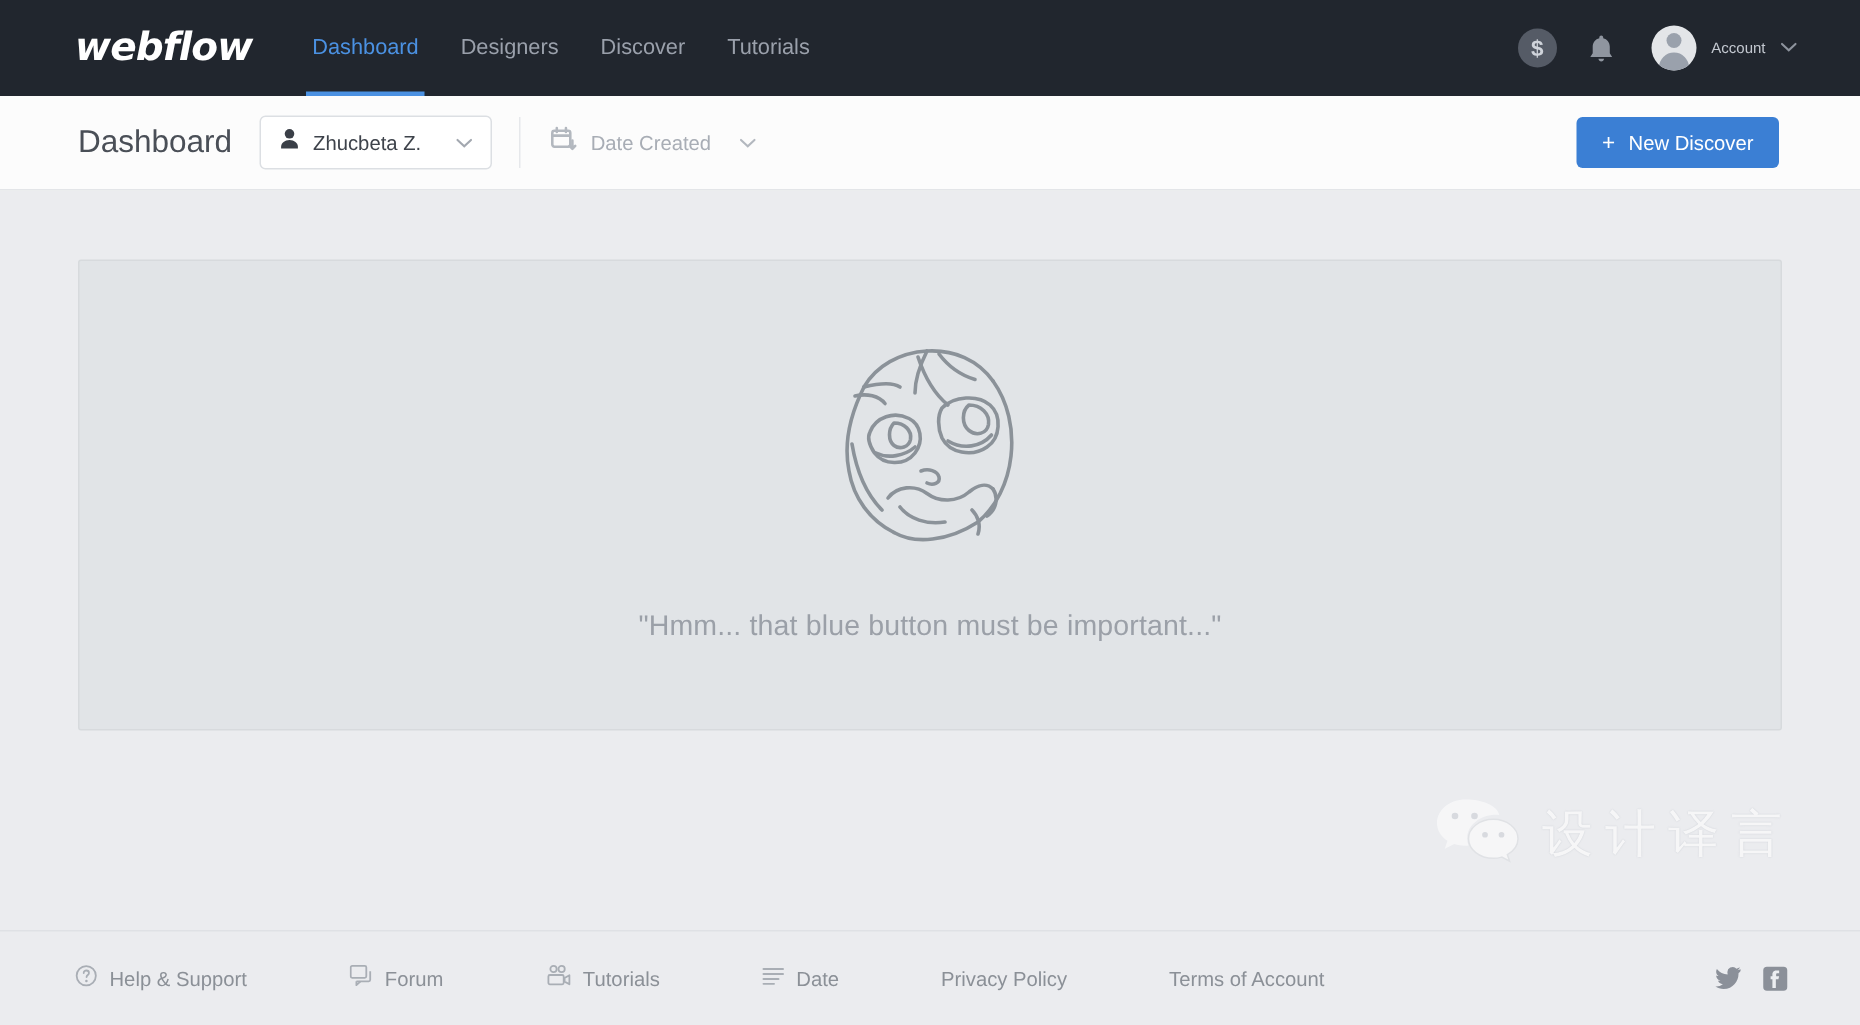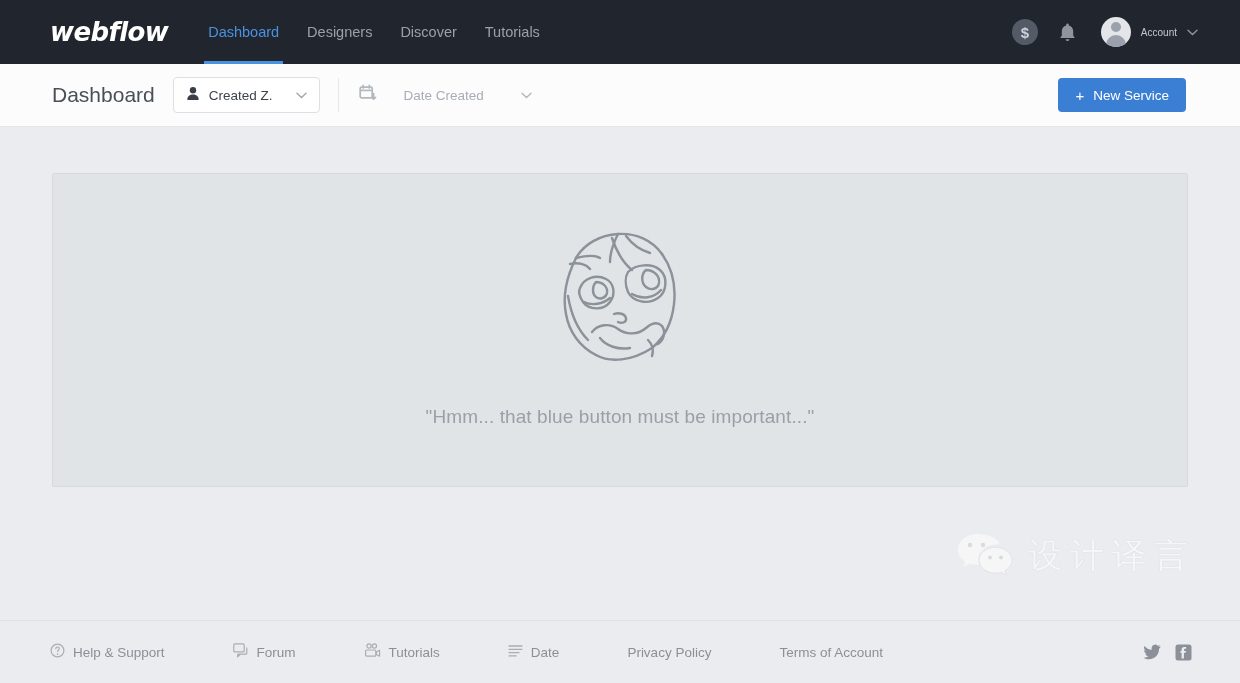--- a/index.html
+++ b/index.html
@@ -83,21 +83,21 @@
   .select-box {
     margin-left: 18px;
     height: 36px; display: flex; align-items: center; gap: 9px;
     padding: 0 12px;
     background: #ffffff; border: 1px solid #dcdfe3; border-radius: 4px;
     cursor: pointer;
   }
   .select-label { font-size: 13.5px; color: #3e434b; }
   .vdiv { margin-left: 18px; width: 1px; height: 34px; background: #e6e8eb; }
   .sort-ctl {
-    margin-left: 20px; display: flex; align-items: center; gap: 27px; cursor: pointer;
+    margin-left: 20px; display: flex; align-items: center; gap: 9px; cursor: pointer;
   }
   .sort-label { font-size: 13.5px; color: #a8adb5; }
   .new-btn {
     margin-left: auto; margin-right: 54px;
     height: 34px; display: flex; align-items: center; gap: 9px;
     padding: 0 17px; border-radius: 4px;
     background: #3b7fd4; color: #ffffff; font-size: 13.5px;
     cursor: pointer; border: none;
     font-family: "Liberation Sans", sans-serif;
   }
@@ -192,21 +192,21 @@
   <div class="subheader">
     <div class="page-title">Dashboard</div>
 
     <div class="select-box">
       <span>
         <svg width="14" height="15" viewBox="0 0 14 15" aria-hidden="true">
           <circle cx="7" cy="4.2" r="3.2" fill="#3a3f47"></circle>
           <path d="M7 8.4c-3.1 0-5.6 2-5.6 4.5v1.1h11.2v-1.1c0-2.5-2.5-4.5-5.6-4.5z" fill="#3a3f47"></path>
         </svg>
       </span>
-      <span class="select-label">Created Z.</span>
+      <span class="select-label">Zhucbeta Z.</span>
       <span style="margin-left:14px;display:flex;">
         <svg width="11" height="7" viewBox="0 0 11 7" aria-hidden="true">
           <path d="M1 1.3L5.5 5.5L10 1.3" stroke="#a3a8b0" stroke-width="1.4" fill="none" stroke-linecap="round"></path>
         </svg>
       </span>
     </div>
 
     <div class="vdiv"></div>
 
     <div class="sort-ctl">
@@ -221,21 +221,21 @@
       <span class="sort-label">Date Created</span>
       <span style="margin-left:10px;display:flex;">
         <svg width="11" height="7" viewBox="0 0 11 7" aria-hidden="true">
           <path d="M1 1.3L5.5 5.5L10 1.3" stroke="#b3b8bf" stroke-width="1.4" fill="none" stroke-linecap="round"></path>
         </svg>
       </span>
     </div>
 
     <button class="new-btn">
       <span class="plus">+</span>
-      <span>New Service</span>
+      <span>New Discover</span>
     </button>
   </div>
 
   <div class="main">
     <div class="empty-panel">
 
       <div class="face">
         <svg width="160" height="150" viewBox="0 0 160 150" aria-hidden="true">
           <g fill="none" stroke="#8b9299" stroke-width="2.4" stroke-linecap="round" stroke-linejoin="round">
 

